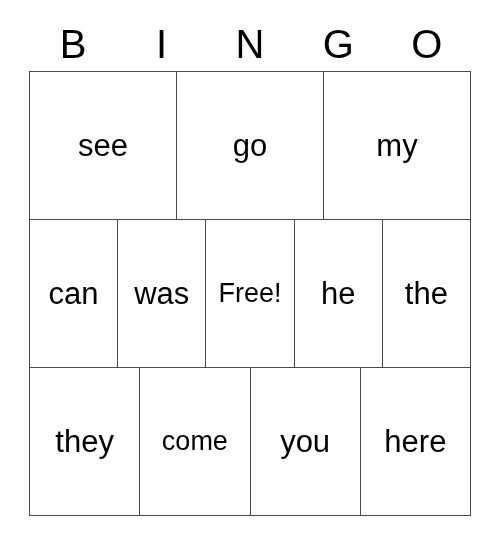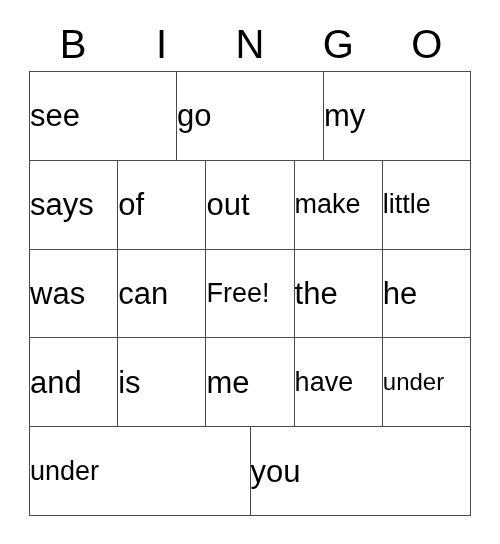--- a/index.html
+++ b/index.html
@@ -55,20 +55,21 @@
     display: flex;
     min-height: 0;
   }
   .cell {
     flex: 1 1 0;
     box-sizing: border-box;
     border-right: 1.5px solid #4a4a4a;
     border-bottom: 1.5px solid #4a4a4a;
     display: flex;
     align-items: center;
+    justify-content: center;
     overflow: hidden;
     background: #ffffff;
   }
   .cell-text {
     font-size: 31px;
     line-height: 1;
     font-weight: 400;
     color: #000000;
     white-space: nowrap;
     text-align: center;
@@ -100,77 +101,49 @@
           <span class="cell-text">see</span>
         </div>
       <div class="cell">
           <span class="cell-text">go</span>
         </div>
       <div class="cell">
           <span class="cell-text">my</span>
         </div>
     </div>
 
-    <div class="grid-row">
-      <div class="cell">
-          <span class="cell-text">says</span>
-        </div>
-      <div class="cell">
-          <span class="cell-text">of</span>
-        </div>
-      <div class="cell">
-          <span class="cell-text">out</span>
-        </div>
-      <div class="cell">
-          <span class="cell-text size-md">make</span>
-        </div>
-      <div class="cell">
-          <span class="cell-text size-md">little</span>
-        </div>
-    </div>
 
     <div class="grid-row">
       <div class="cell">
-          <span class="cell-text">was</span>
+          <span class="cell-text">can</span>
         </div>
       <div class="cell">
-          <span class="cell-text">can</span>
+          <span class="cell-text">was</span>
         </div>
       <div class="cell">
           <span class="cell-text size-md">Free!</span>
         </div>
       <div class="cell">
-          <span class="cell-text">the</span>
+          <span class="cell-text">he</span>
         </div>
       <div class="cell">
-          <span class="cell-text">he</span>
+          <span class="cell-text">the</span>
         </div>
     </div>
 
-    <div class="grid-row">
-      <div class="cell">
-          <span class="cell-text">and</span>
-        </div>
-      <div class="cell">
-          <span class="cell-text">is</span>
-        </div>
-      <div class="cell">
-          <span class="cell-text">me</span>
-        </div>
-      <div class="cell">
-          <span class="cell-text size-md">have</span>
-        </div>
-      <div class="cell">
-          <span class="cell-text size-sm">under</span>
-        </div>
-    </div>
 
     <div class="grid-row">
       <div class="cell">
-          <span class="cell-text size-md">under</span>
+          <span class="cell-text">they</span>
+        </div>
+      <div class="cell">
+          <span class="cell-text size-md">come</span>
         </div>
       <div class="cell">
           <span class="cell-text">you</span>
+        </div>
+      <div class="cell">
+          <span class="cell-text">here</span>
         </div>
     </div>
 
   </div>
 </div>
 
 </body></html>

